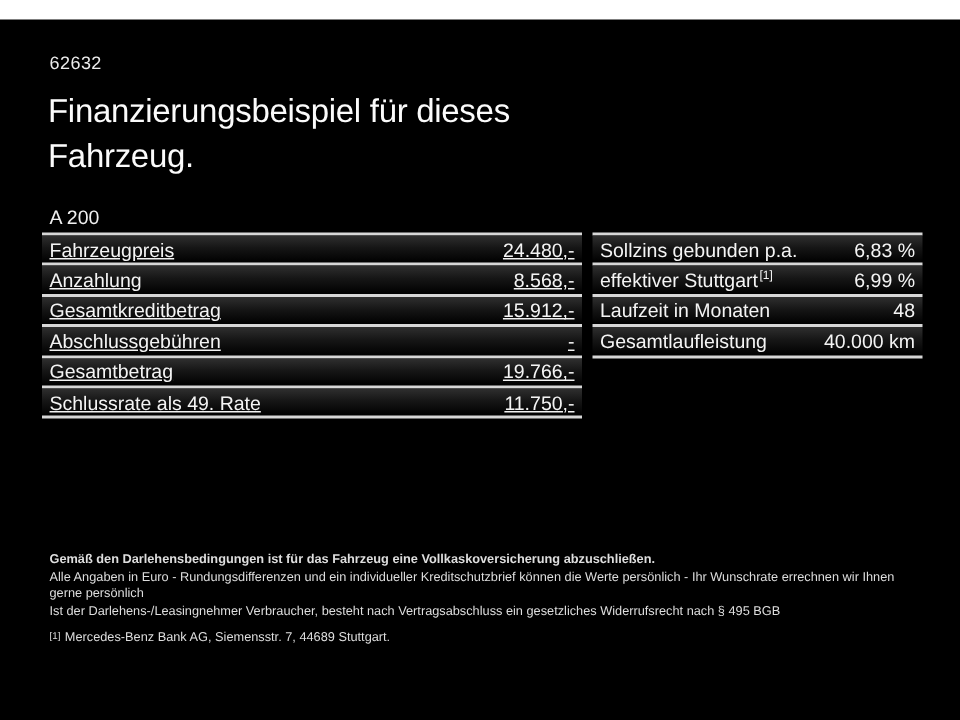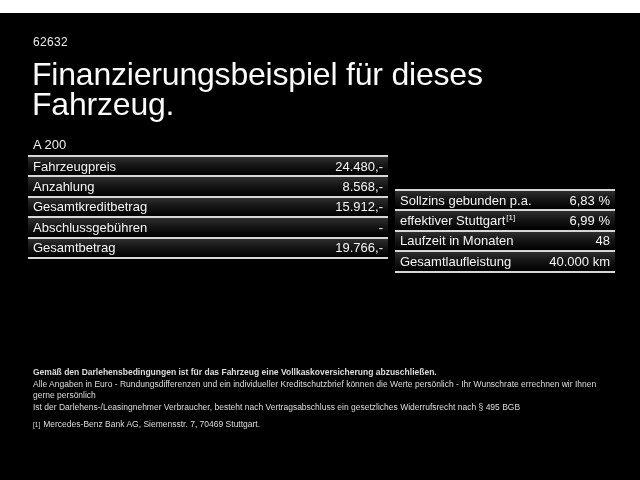--- a/index.html
+++ b/index.html
@@ -11,30 +11,30 @@
   .stage {
     position:absolute; left:0; top:13px; width:640px; height:472px;
     background:#000000; color:#f2f2f2;padding-left:31px;
   }
   .ref {
     position:absolute; left:33px; top:22px;
     font-size:12px; color:#ececec; letter-spacing:0.3px;
   }
   .title {
     position:absolute; left:32px; top:46px;
-    font-size:32px; line-height:30px; font-weight:400;
+    font-size:22px; line-height:30px; font-weight:400;
     color:#fbfbfb; letter-spacing:-0.2px;
   }
   .model {
     position:absolute; left:33px; top:124px;
     font-size:13px; color:#f0f0f0;text-align:right;
   }
   .ftable { position:absolute; border-top:2px solid #d7d7d7; }
-  .ftable-left  { left:28px;  top:142px; width:360px; }
-  .ftable-right { left:395px; top:142px; width:220px;margin-top:34px; }
+  .ftable-left  { left:28px;  top:142px; width:360px;text-decoration:underline; }
+  .ftable-right { left:395px; top:142px; width:220px; }
   .trow {
     display:flex; justify-content:space-between; align-items:center;
     height:20.4px; padding:0 5px;
     border-bottom:2px solid #d7d7d7;
     background:linear-gradient(180deg, #2f2f2f 0%, #161616 45%, #000000 100%);
     font-size:13px; color:#f4f4f4;
   }
   .trow.bold { font-weight:bold; }
   .tlabel { white-space:nowrap; }
   .tvalue { white-space:nowrap; text-align:right; }
@@ -74,20 +74,24 @@
         <span class="tvalue">15.912,-</span>
       </div>
       <div class="trow">
         <span class="tlabel"><span>Abschlussgebühren</span></span>
         <span class="tvalue">-</span>
       </div>
       <div class="trow">
         <span class="tlabel"><span>Gesamtbetrag</span></span>
         <span class="tvalue">19.766,-</span>
       </div>
+      <div class="trow">
+        <span class="tlabel"><span>Schlussrate als 49. Rate</span></span>
+        <span class="tvalue">11.750,-</span>
+      </div>
     </div>
 
   <div class="ftable ftable-right" id="conditions-table">
       <div class="trow">
         <span class="tlabel"><span>Sollzins gebunden p.a.</span></span>
         <span class="tvalue">6,83 %</span>
       </div>
       <div class="trow">
         <span class="tlabel"><span>effektiver Stuttgart</span><sup>[1]</sup></span>
         <span class="tvalue">6,99 %</span>
@@ -100,17 +104,17 @@
         <span class="tlabel"><span>Gesamtlaufleistung</span></span>
         <span class="tvalue">40.000 km</span>
       </div>
     </div>
 
   <div class="footer">
     <div class="f-bold">Gemäß den Darlehensbedingungen ist für das Fahrzeug eine Vollkaskoversicherung abzuschließen.</div>
     <div class="f-line">Alle Angaben in Euro - Rundungsdifferenzen und ein individueller Kreditschutzbrief können die Werte persönlich - Ihr Wunschrate errechnen wir Ihnen gerne persönlich</div>
     <div class="f-line">Ist der Darlehens-/Leasingnehmer Verbraucher, besteht nach Vertragsabschluss ein gesetzliches Widerrufsrecht nach § 495 BGB</div>
     <div class="f-foot">
-      <span class="f-marker">[1]</span><span>Mercedes-Benz Bank AG, Siemensstr. 7, 70469 Stuttgart.</span>
+      <span class="f-marker">[1]</span><span>Mercedes-Benz Bank AG, Siemensstr. 7, 44689 Stuttgart.</span>
     </div>
   </div>
 
 </div>
 
 </body></html>

